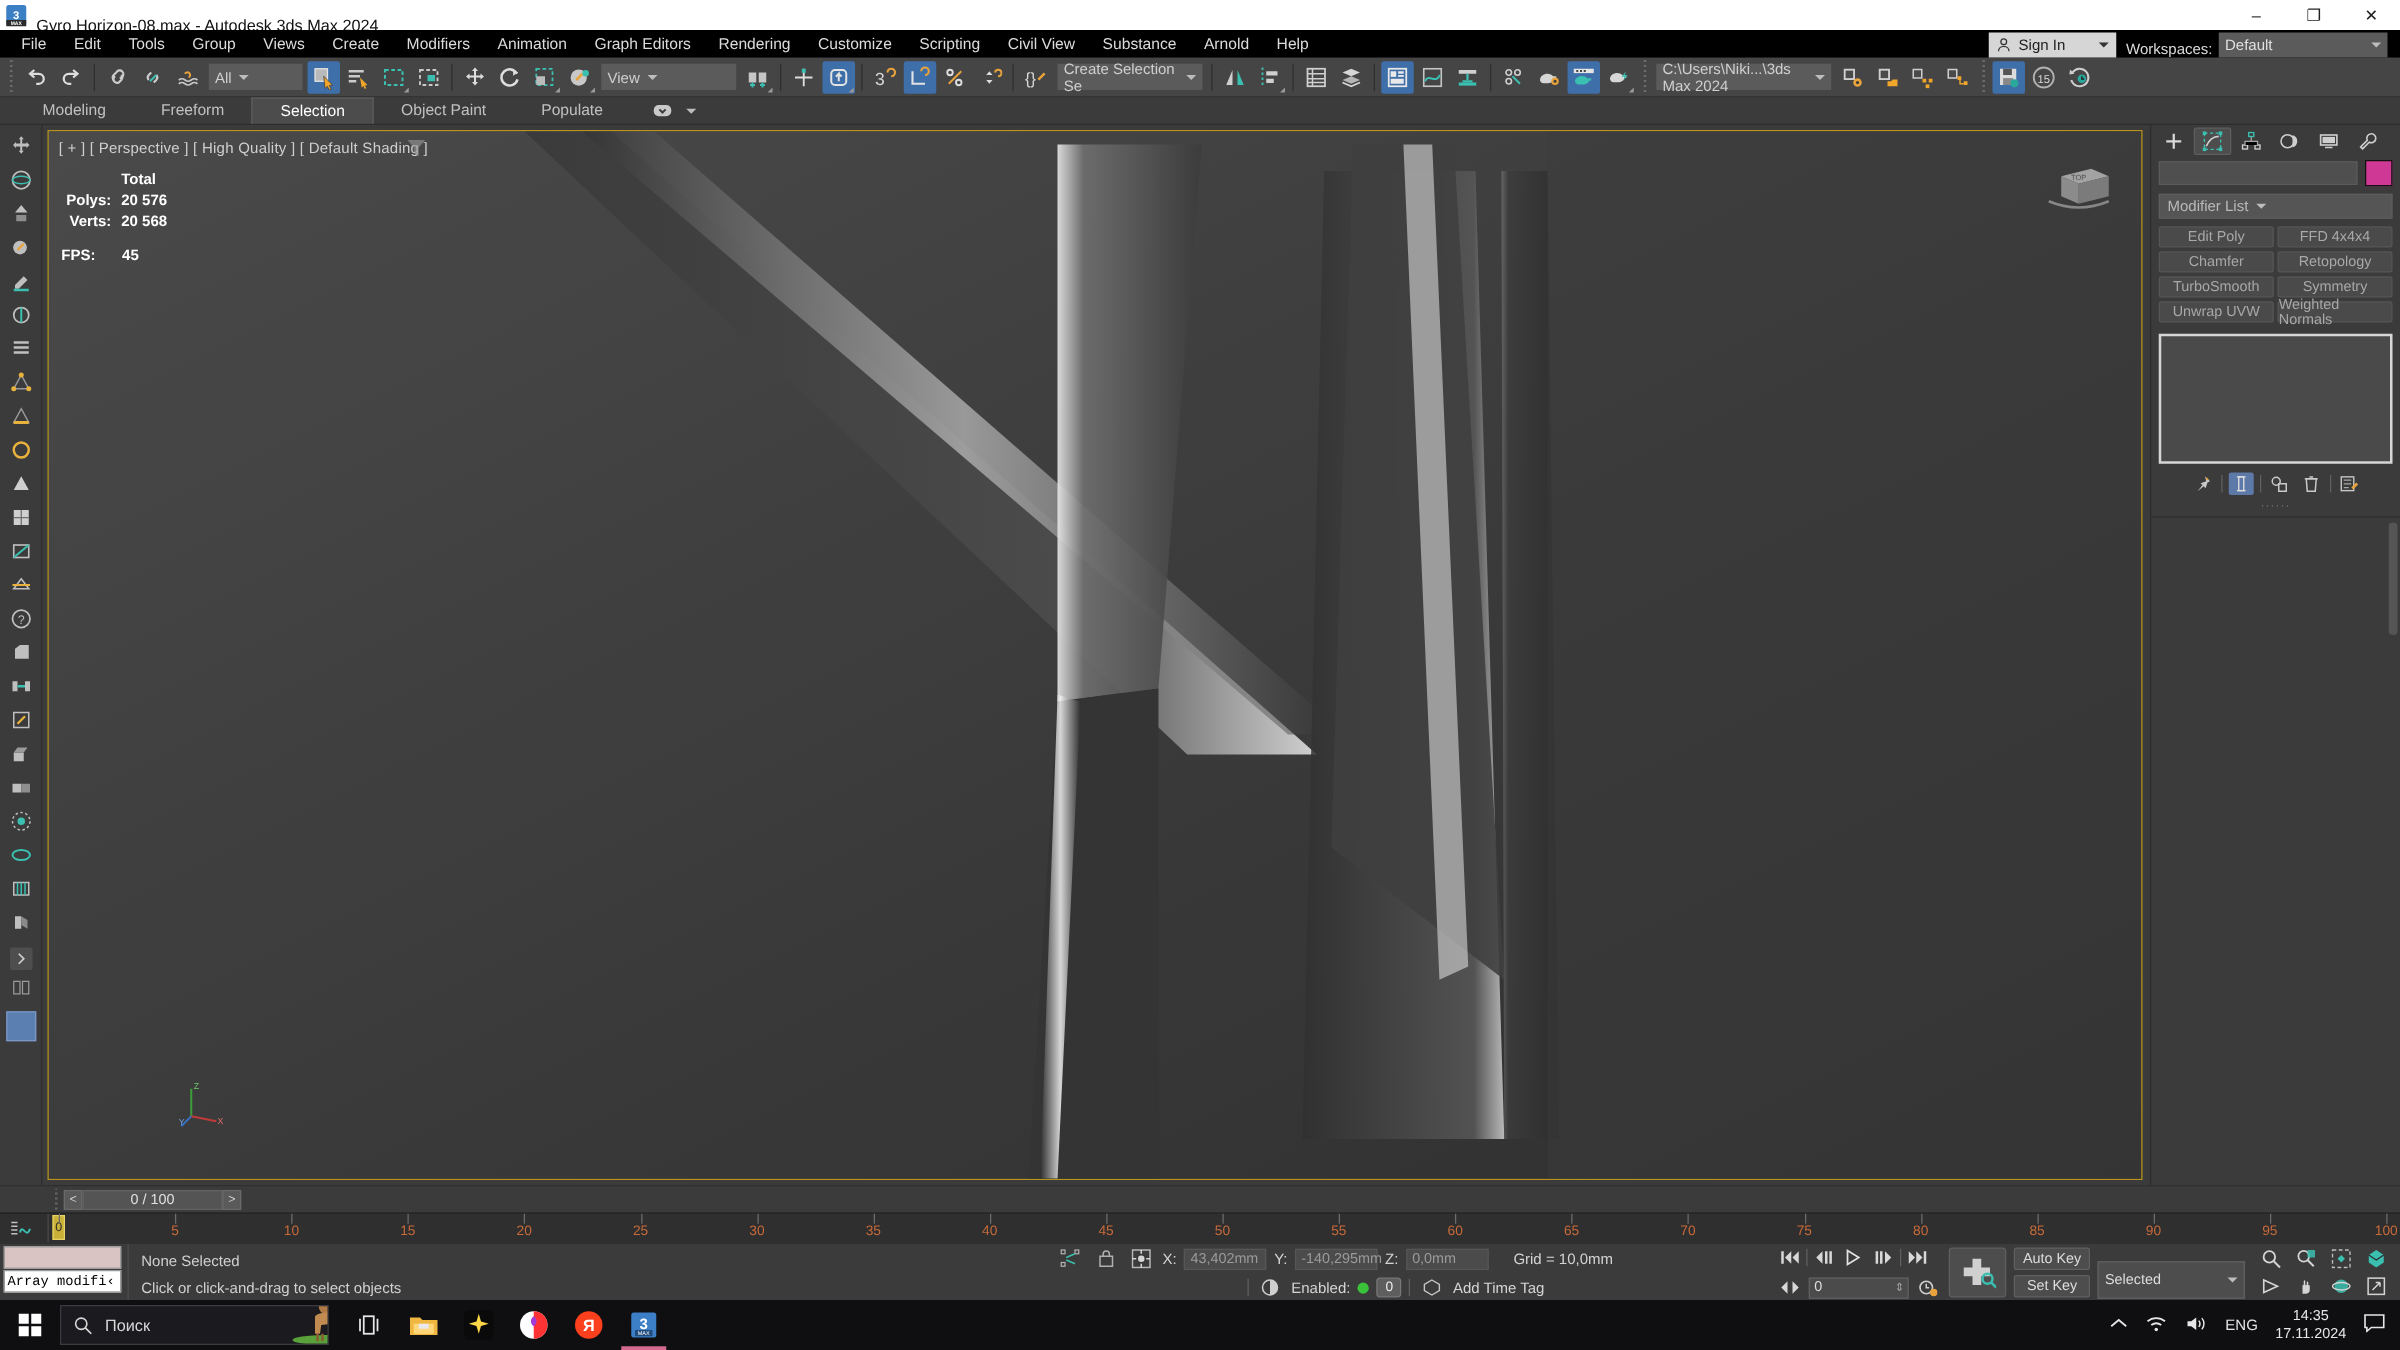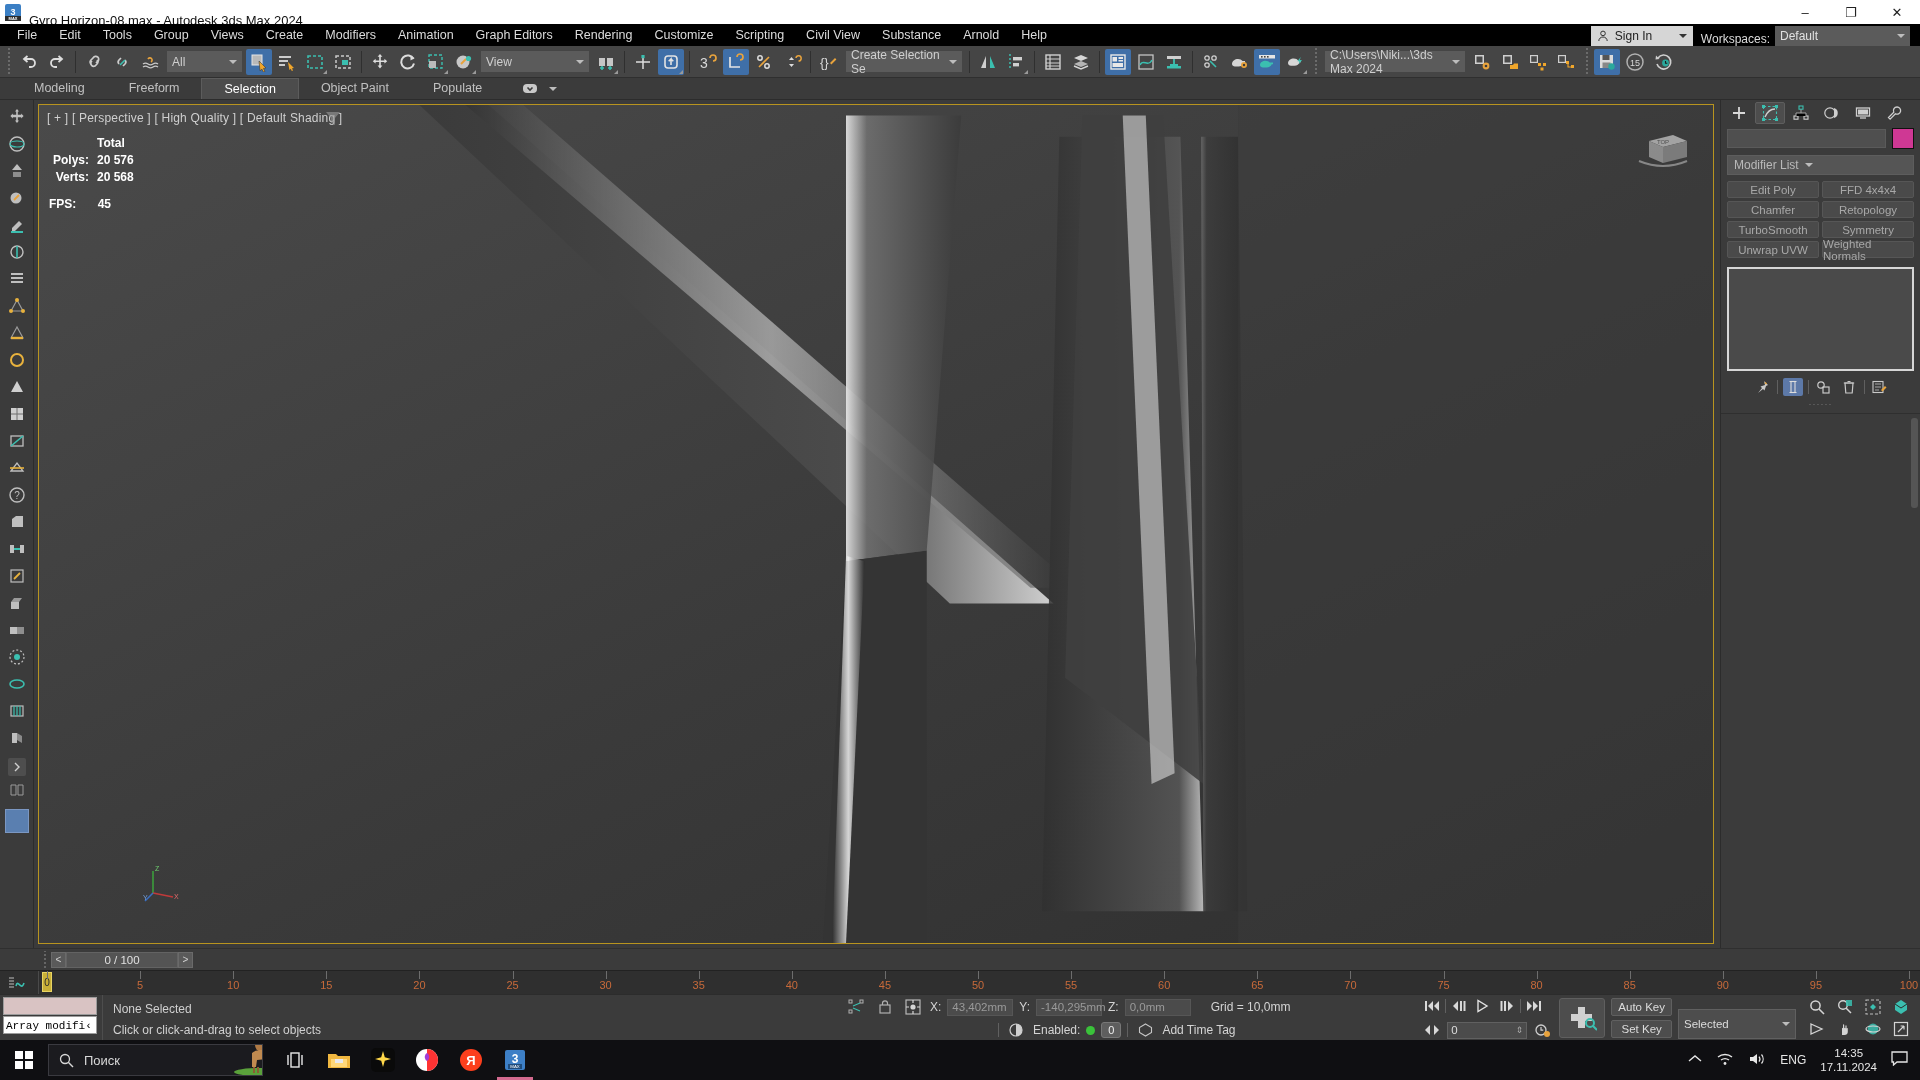--- a/index.html
+++ b/index.html
@@ -53,21 +53,21 @@
     opacity:.55;}
   .tbtn {
     width:26px; height:26px; display:flex; align-items:center; justify-content:center;
     position:relative; margin:0 1px; border-radius:2px;
   }
   .tbtn.on { background:#3f6fa8; }
   .tbtn .corner{ position:absolute; right:1px; bottom:1px; width:0;height:0;
     border-left:4px solid transparent; border-bottom:4px solid #9a9a9a;}
   .tsep { width:1px; height:22px; background:#2f2f2f; margin:0 4px; }
   .tdd {
-    background:#5b5b5b; height:21px; display:flex; align-items:center; justify-content:space-between;
+    background:#5b5b5b; height:21px; display:flex; align-items:center; justify-content:flex-start;
     padding:0 5px; font-size:12px; color:#cfcfcf; margin:0 3px;
   }
   .caret{ width:0;height:0;border-left:4px solid transparent;border-right:4px solid transparent;
           border-top:4px solid #bdbdbd; margin-left:6px;}
 
   
   .ribbon {
     height:22px; background:#3b3b3b; display:flex; align-items:flex-end;
     flex:0 0 22px; padding-left:12px; border-bottom:1px solid #2c2c2c;
   }

